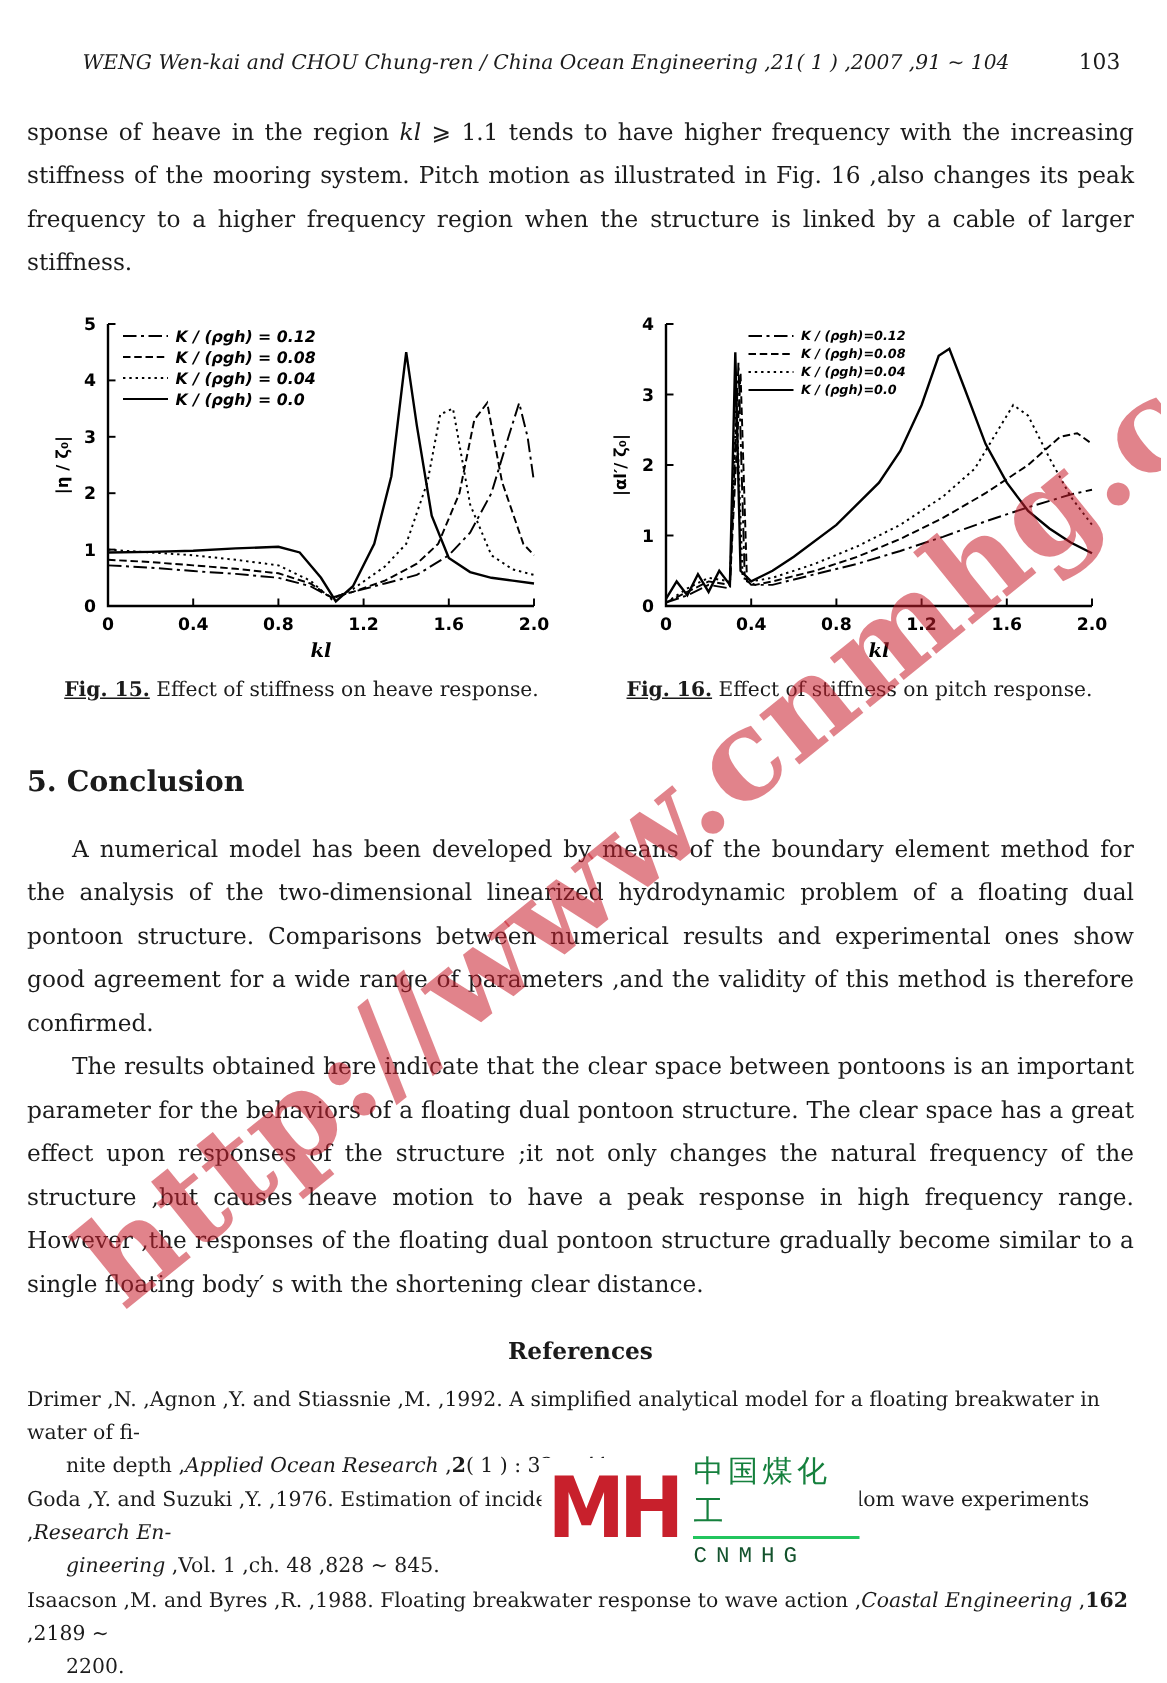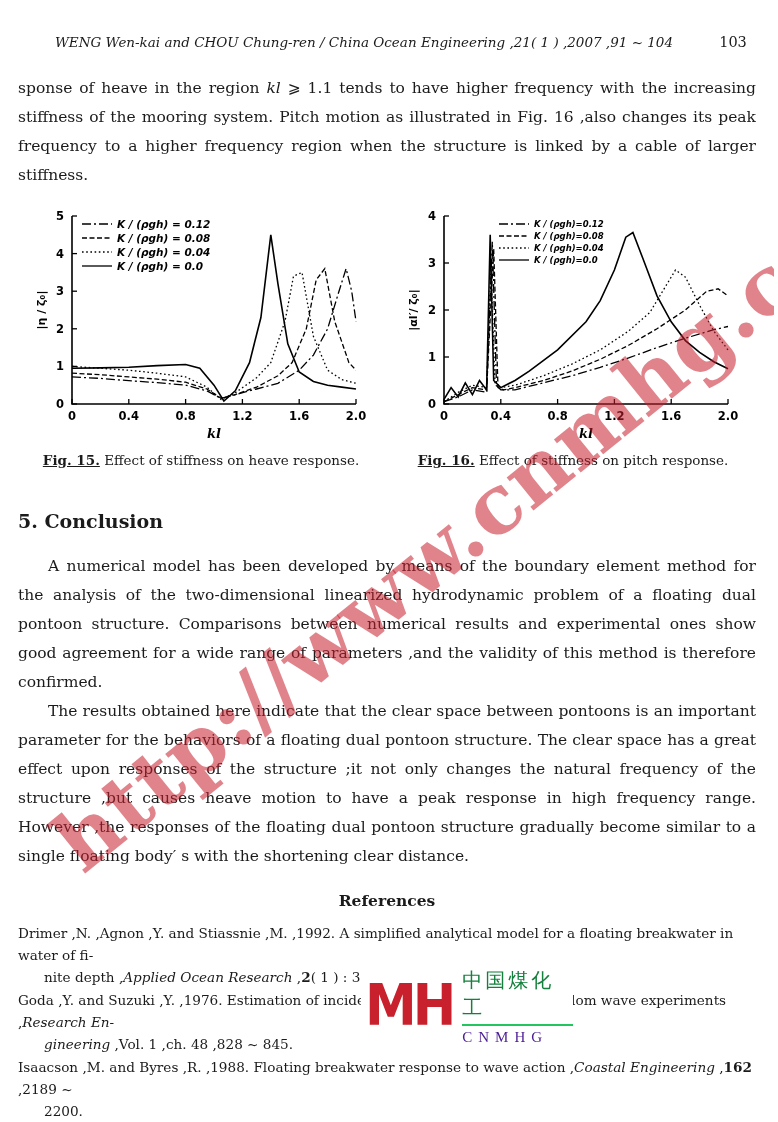--- a/index.html
+++ b/index.html
@@ -32,21 +32,21 @@
              transform:rotate(-39deg);font-family:"DejaVu Serif","Liberation Serif",serif;
              font-weight:bold;font-size:82px;line-height:84px;color:rgba(201,30,44,0.55);
              letter-spacing:1px;pointer-events:none;white-space:nowrap;}
   .logo{position:absolute;left:361px;top:972px;width:208px;height:68px;background:#fff;
         display:flex;align-items:center;gap:10px;padding-left:4px;}
   .logo-mark{color:#c8202c;font-family:"DejaVu Sans","Liberation Sans",sans-serif;
              font-weight:bold;font-size:52px;line-height:52px;letter-spacing:-4px;transform:scaleY(1.08);}
   .logo-text{display:flex;flex-direction:column;}
   .logo-cn{font-family:"DejaVu Sans","Liberation Sans",sans-serif;font-size:20px;color:#15803d;
            letter-spacing:3px;border-bottom:2px solid #22c55e;padding-bottom:3px;}
-  .logo-en{font-family:Liberation Serif, serif;font-size:15px;color:#4c1d95;
+  .logo-en{font-family:Liberation Mono, monospace;font-size:15px;color:#14532d;
            letter-spacing:6px;margin-top:3px;}
 </style>
 </head>
 <body>
 
 <div class="page">
   <div class="content">
 
     <div class="header">
       <div class="header-center"><span class="it">WENG Wen-kai and CHOU Chung-ren / China Ocean Engineering ,21( 1 ) ,2007 ,91 ~ 104</span></div>

